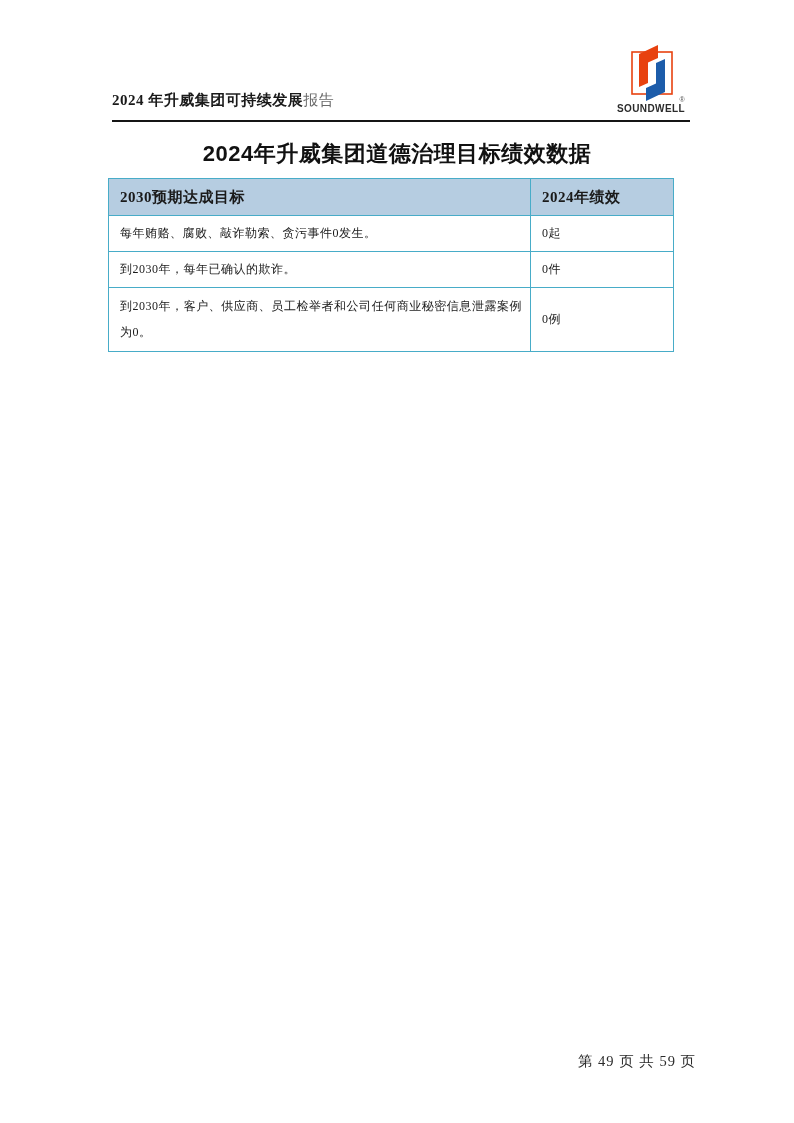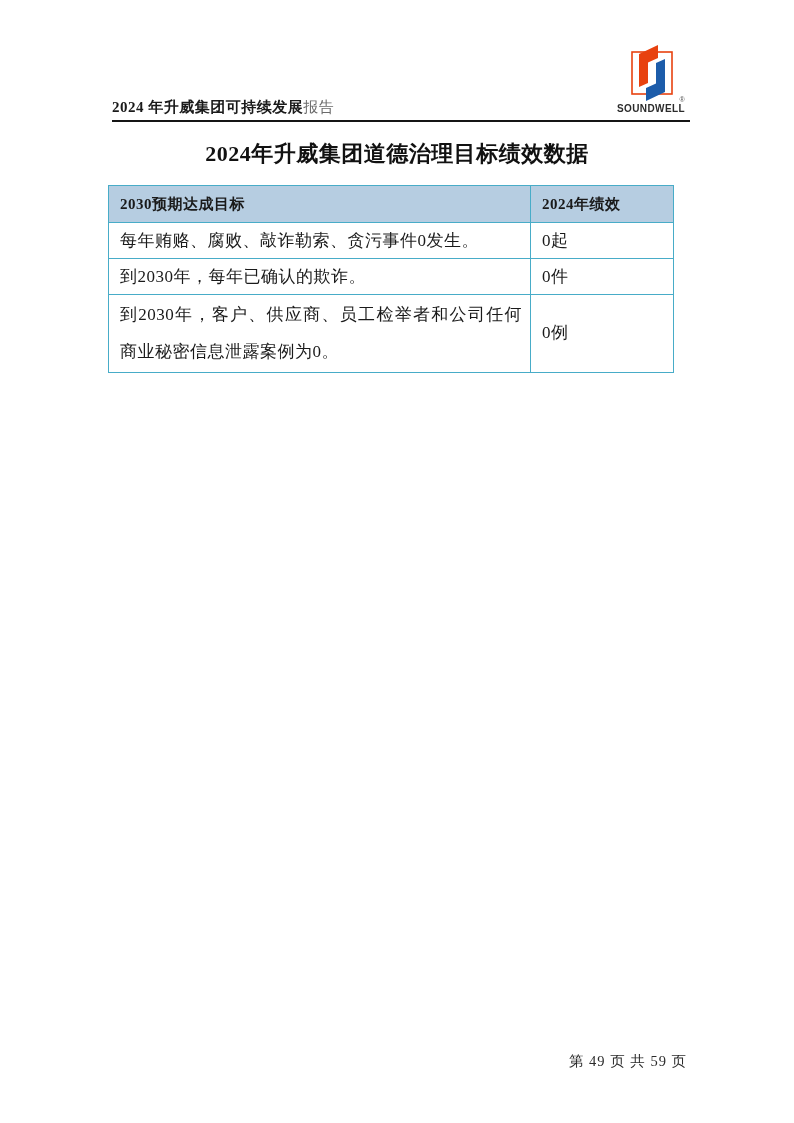--- a/index.html
+++ b/index.html
@@ -19,77 +19,77 @@
     width: 578px;
     display: flex;
     justify-content: space-between;
     align-items: flex-end;
     border-bottom: 2px solid #151515;
   }
   .report-title {
     font-size: 15px;
     font-weight: bold;
     letter-spacing: 0.5px;
-    padding-bottom: 3px;
+    padding-bottom: 10px;
     white-space: nowrap;
     margin-top: 28px;
   }
   .report-title .suffix {
     font-weight: normal;
     color: #6b6b6b;
   }
   .logo-block { width: 76px; height: 78px; position: relative; }
   .logo-block svg { display: block; }
 
   
   .doc-title {
     position: absolute;
     top: 139px; left: 0;
     width: 100%;
     text-align: center;
-    font-family: Liberation Serif, serif;
+    font-family: Liberation Sans, sans-serif;
     font-weight: bold;
     font-size: 22px;
     letter-spacing: 0.5px;
     color: #111;
   }
 
   
   table.perf-table {
     position: absolute;
-    left: 108px; top: 185px;
+    left: 108px; top: 178px;
     width: 565px;
     border-collapse: collapse;
     table-layout: fixed;
   }
   .perf-table col.c1 { width: 422px; }
   .perf-table col.c2 { width: 143px; }
   .perf-table th, .perf-table td {
     border: 1.5px solid #48ACC8;
-    font-size: 17px;
+    font-size: 12px;
     letter-spacing: 0.5px;
     vertical-align: middle;
     text-align: left;
     padding: 2px 8px 2px 11px;
   }
   .perf-table th {
     background: #B6CDE1;
     font-weight: bold;
     font-size: 15px;
     height: 37px;
   }
   .perf-table td { height: 36px; background: #ffffff; }
   .perf-table tr.tall td { height: 64px; line-height: 2.15; }
   .perf-table td.goal-cell.wrap { text-align: justify; }
 
   
   .page-footer {
     position: absolute;
     top: 1052px;
-    right: 107px;
+    right: 98px;
     font-size: 14.5px;
     letter-spacing: 1px;
     color: #2b2b2b;
     white-space: nowrap;
   }
 </style>
 </head>
 <body>
 
 <div class="page-header">

